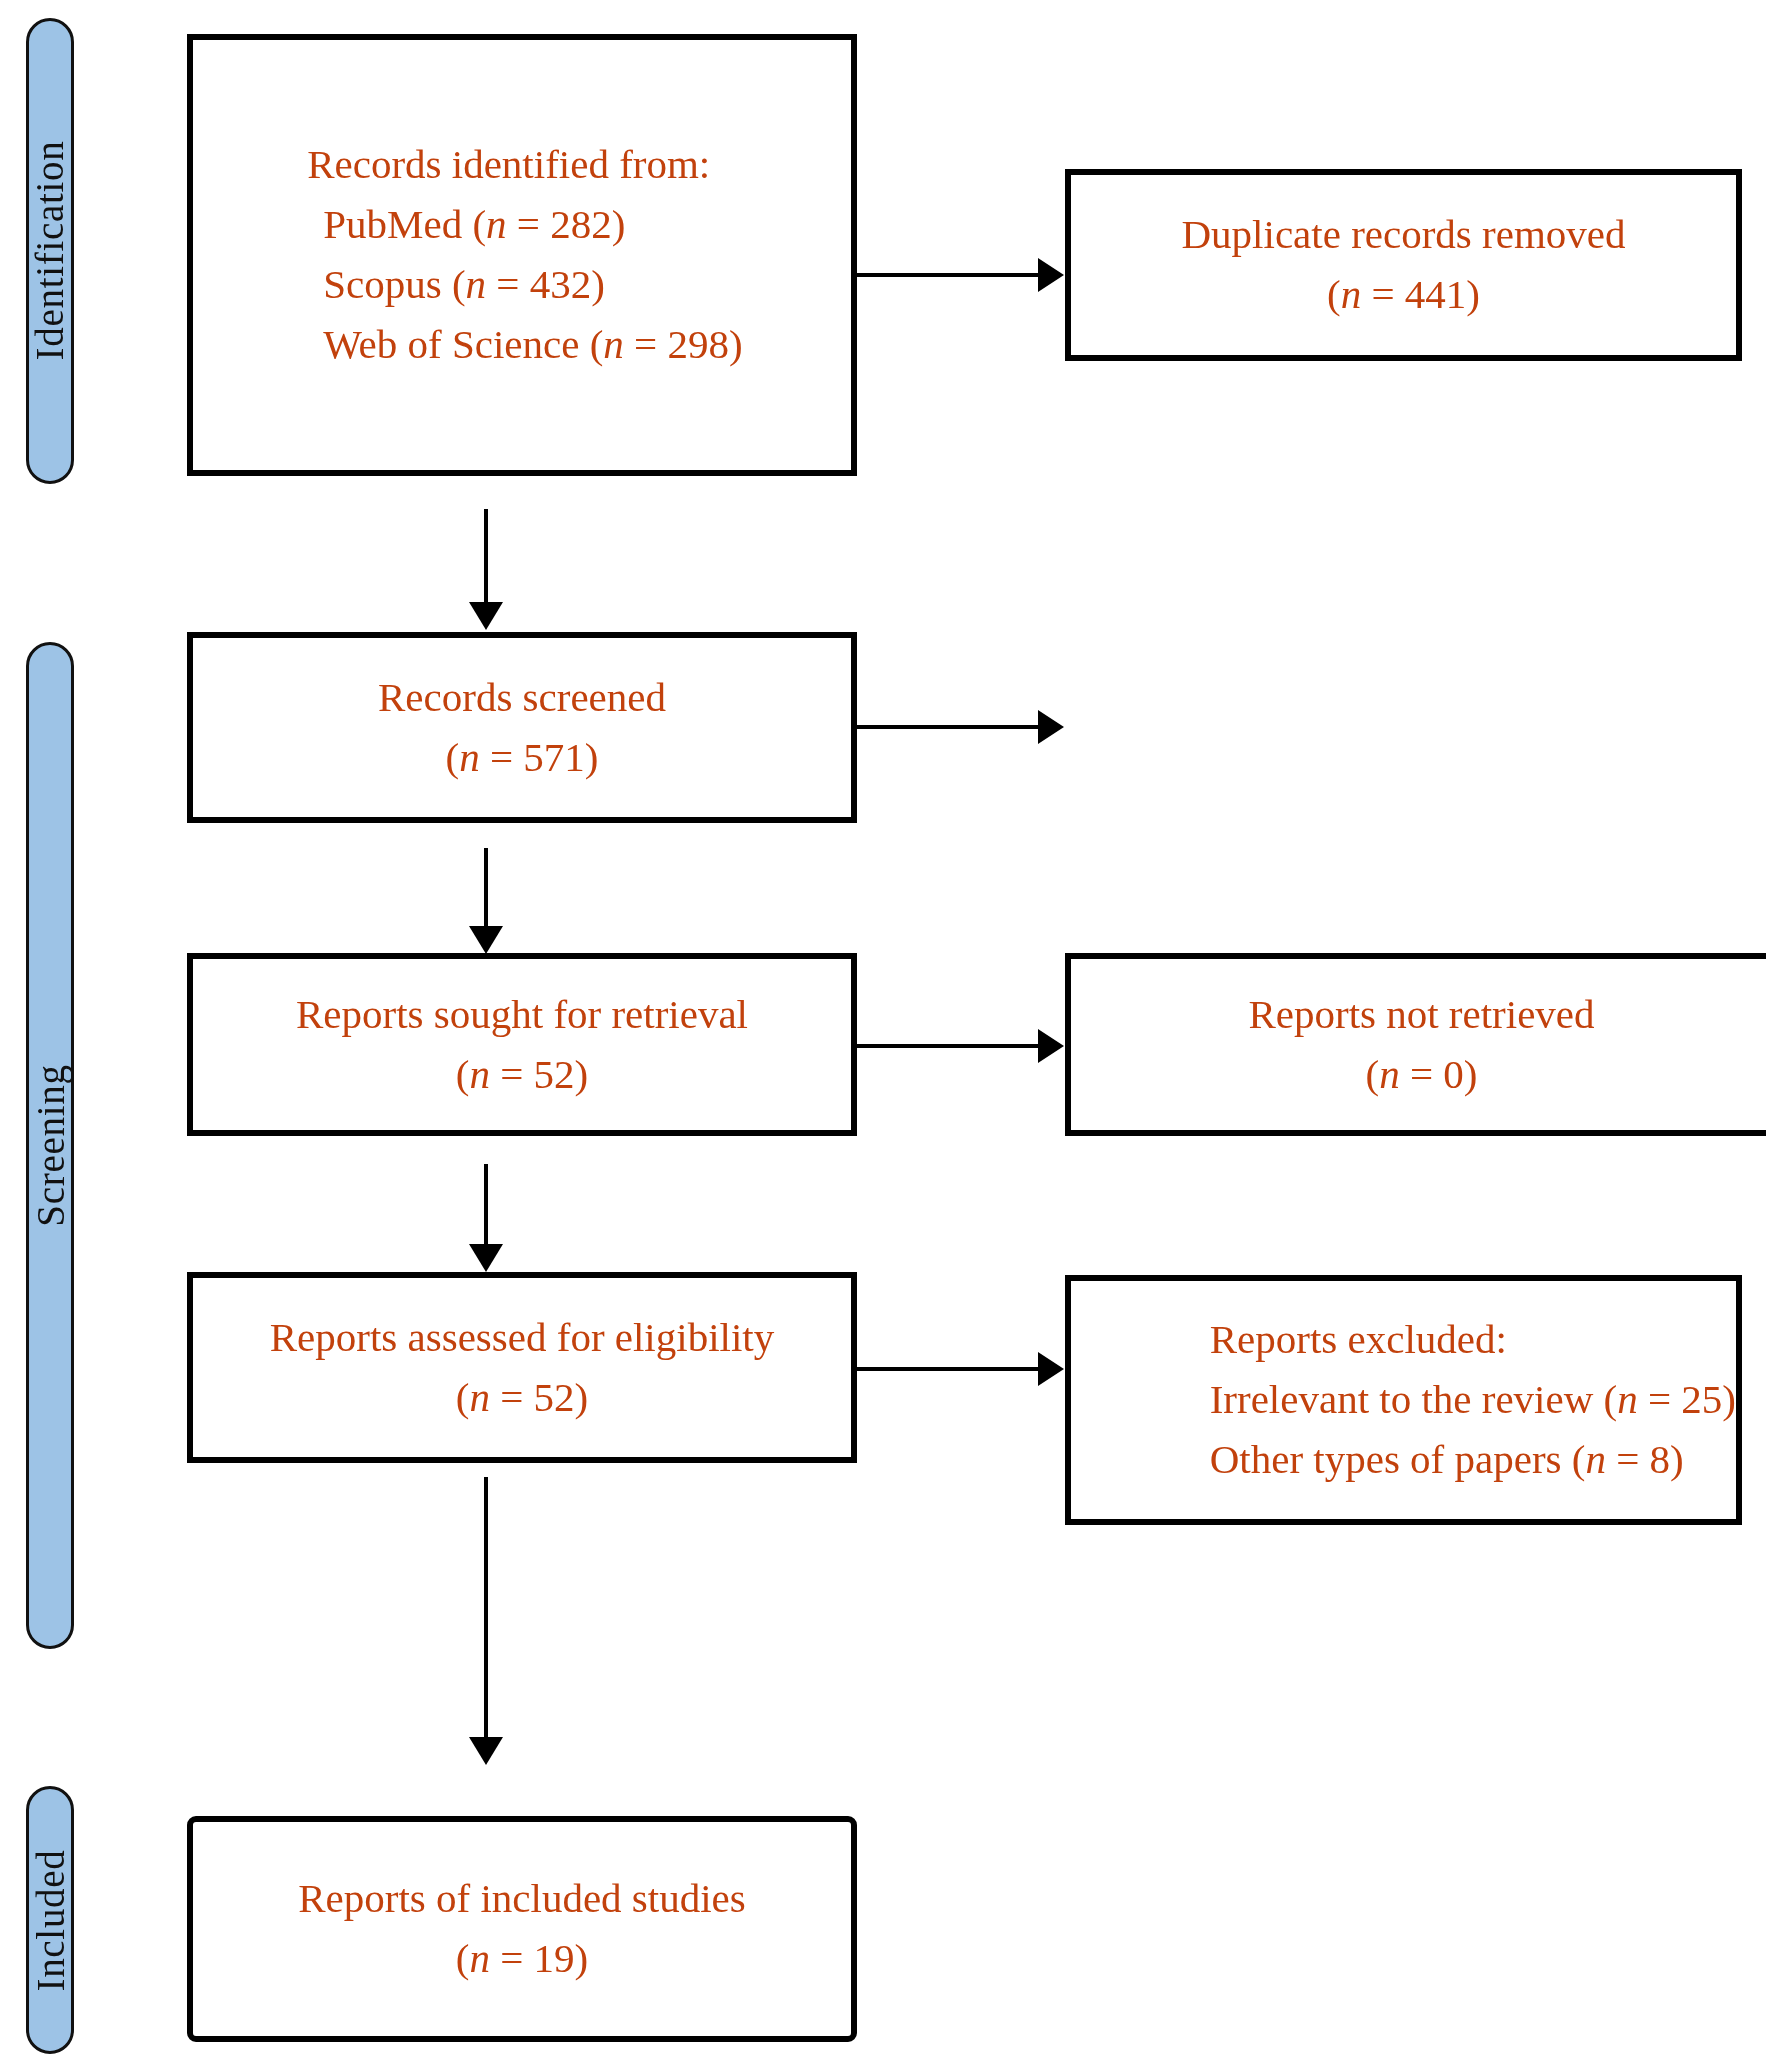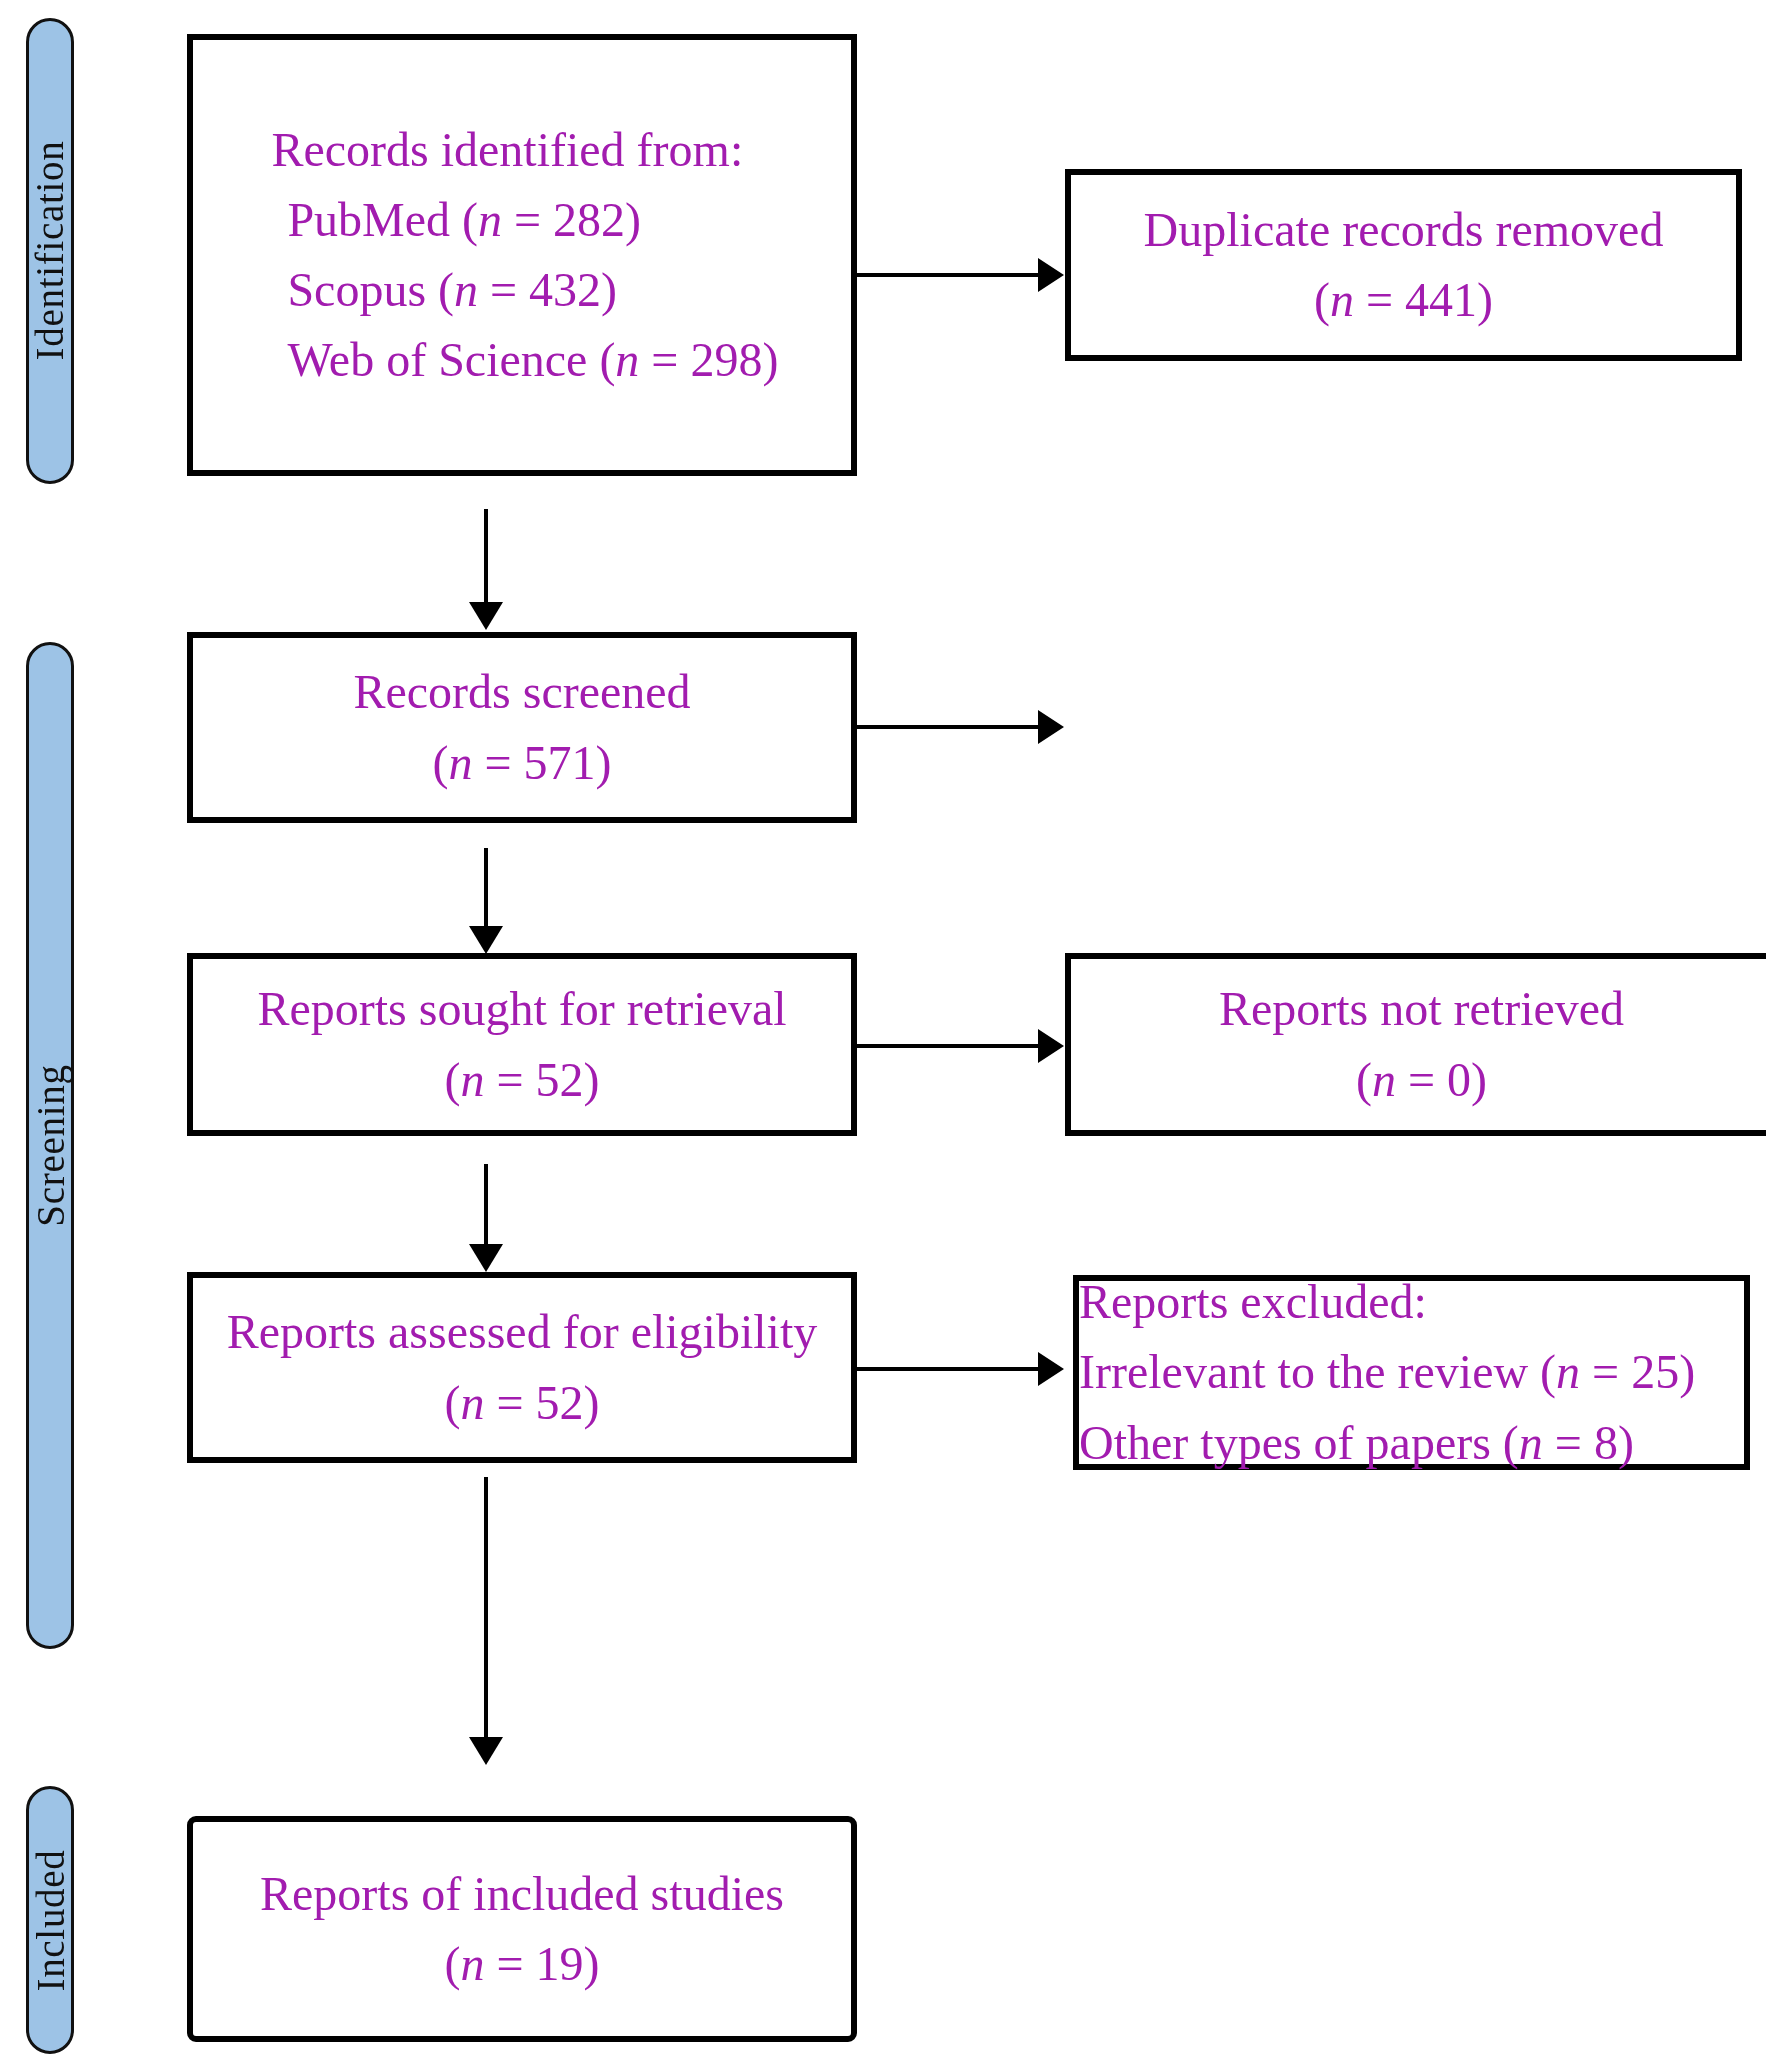--- a/index.html
+++ b/index.html
@@ -42,23 +42,23 @@
     position: absolute;
     background: #ffffff;
     border: 6.5px solid #000000;
     box-sizing: border-box;
     display: flex;
     flex-direction: column;
     align-items: center;
     justify-content: center;
   }
   .flow-box .line {
-    font-size: 48px;
+    font-size: 41px;
     line-height: 1.46;
-    color: #a21caf;
+    color: #c2410c;
     white-space: nowrap;
   }
   .flow-box.align-left {
     align-items: flex-start;
   }
   .flow-box.align-left .lines-wrap {
     display: flex;
     flex-direction: column;
     align-items: flex-start;
   }
@@ -187,21 +187,21 @@
     <div class="lines-wrap">
       <div class="line">Reports assessed for eligibility</div>
       <div class="line">(<span class="ital">n</span> = 52)</div>
     </div>
   </div>
 
   <div class="h-arrow" style="left:857px; top:1367px; width:182px;">
     <span class="head"></span>
   </div>
 
-  <div class="flow-box align-left" style="left:1065px; top:1275px; width:677px; height:195px; align-items:flex-start;margin-left:8px;">
+  <div class="flow-box align-left" style="left:1065px; top:1275px; width:677px; height:250px; align-items:flex-end;">
     <div class="lines-wrap">
       <div class="line" style="text-align:center;">Reports excluded:</div>
       <div class="line">Irrelevant to the review (<span class="ital">n</span> = 25)</div>
       <div class="line">Other types of papers (<span class="ital">n</span> = 8)</div>
     </div>
   </div>
 
   <div class="v-arrow" style="left:484px; top:1477px; width:4.4px; height:262px;">
     <span class="head"></span>
   </div>

